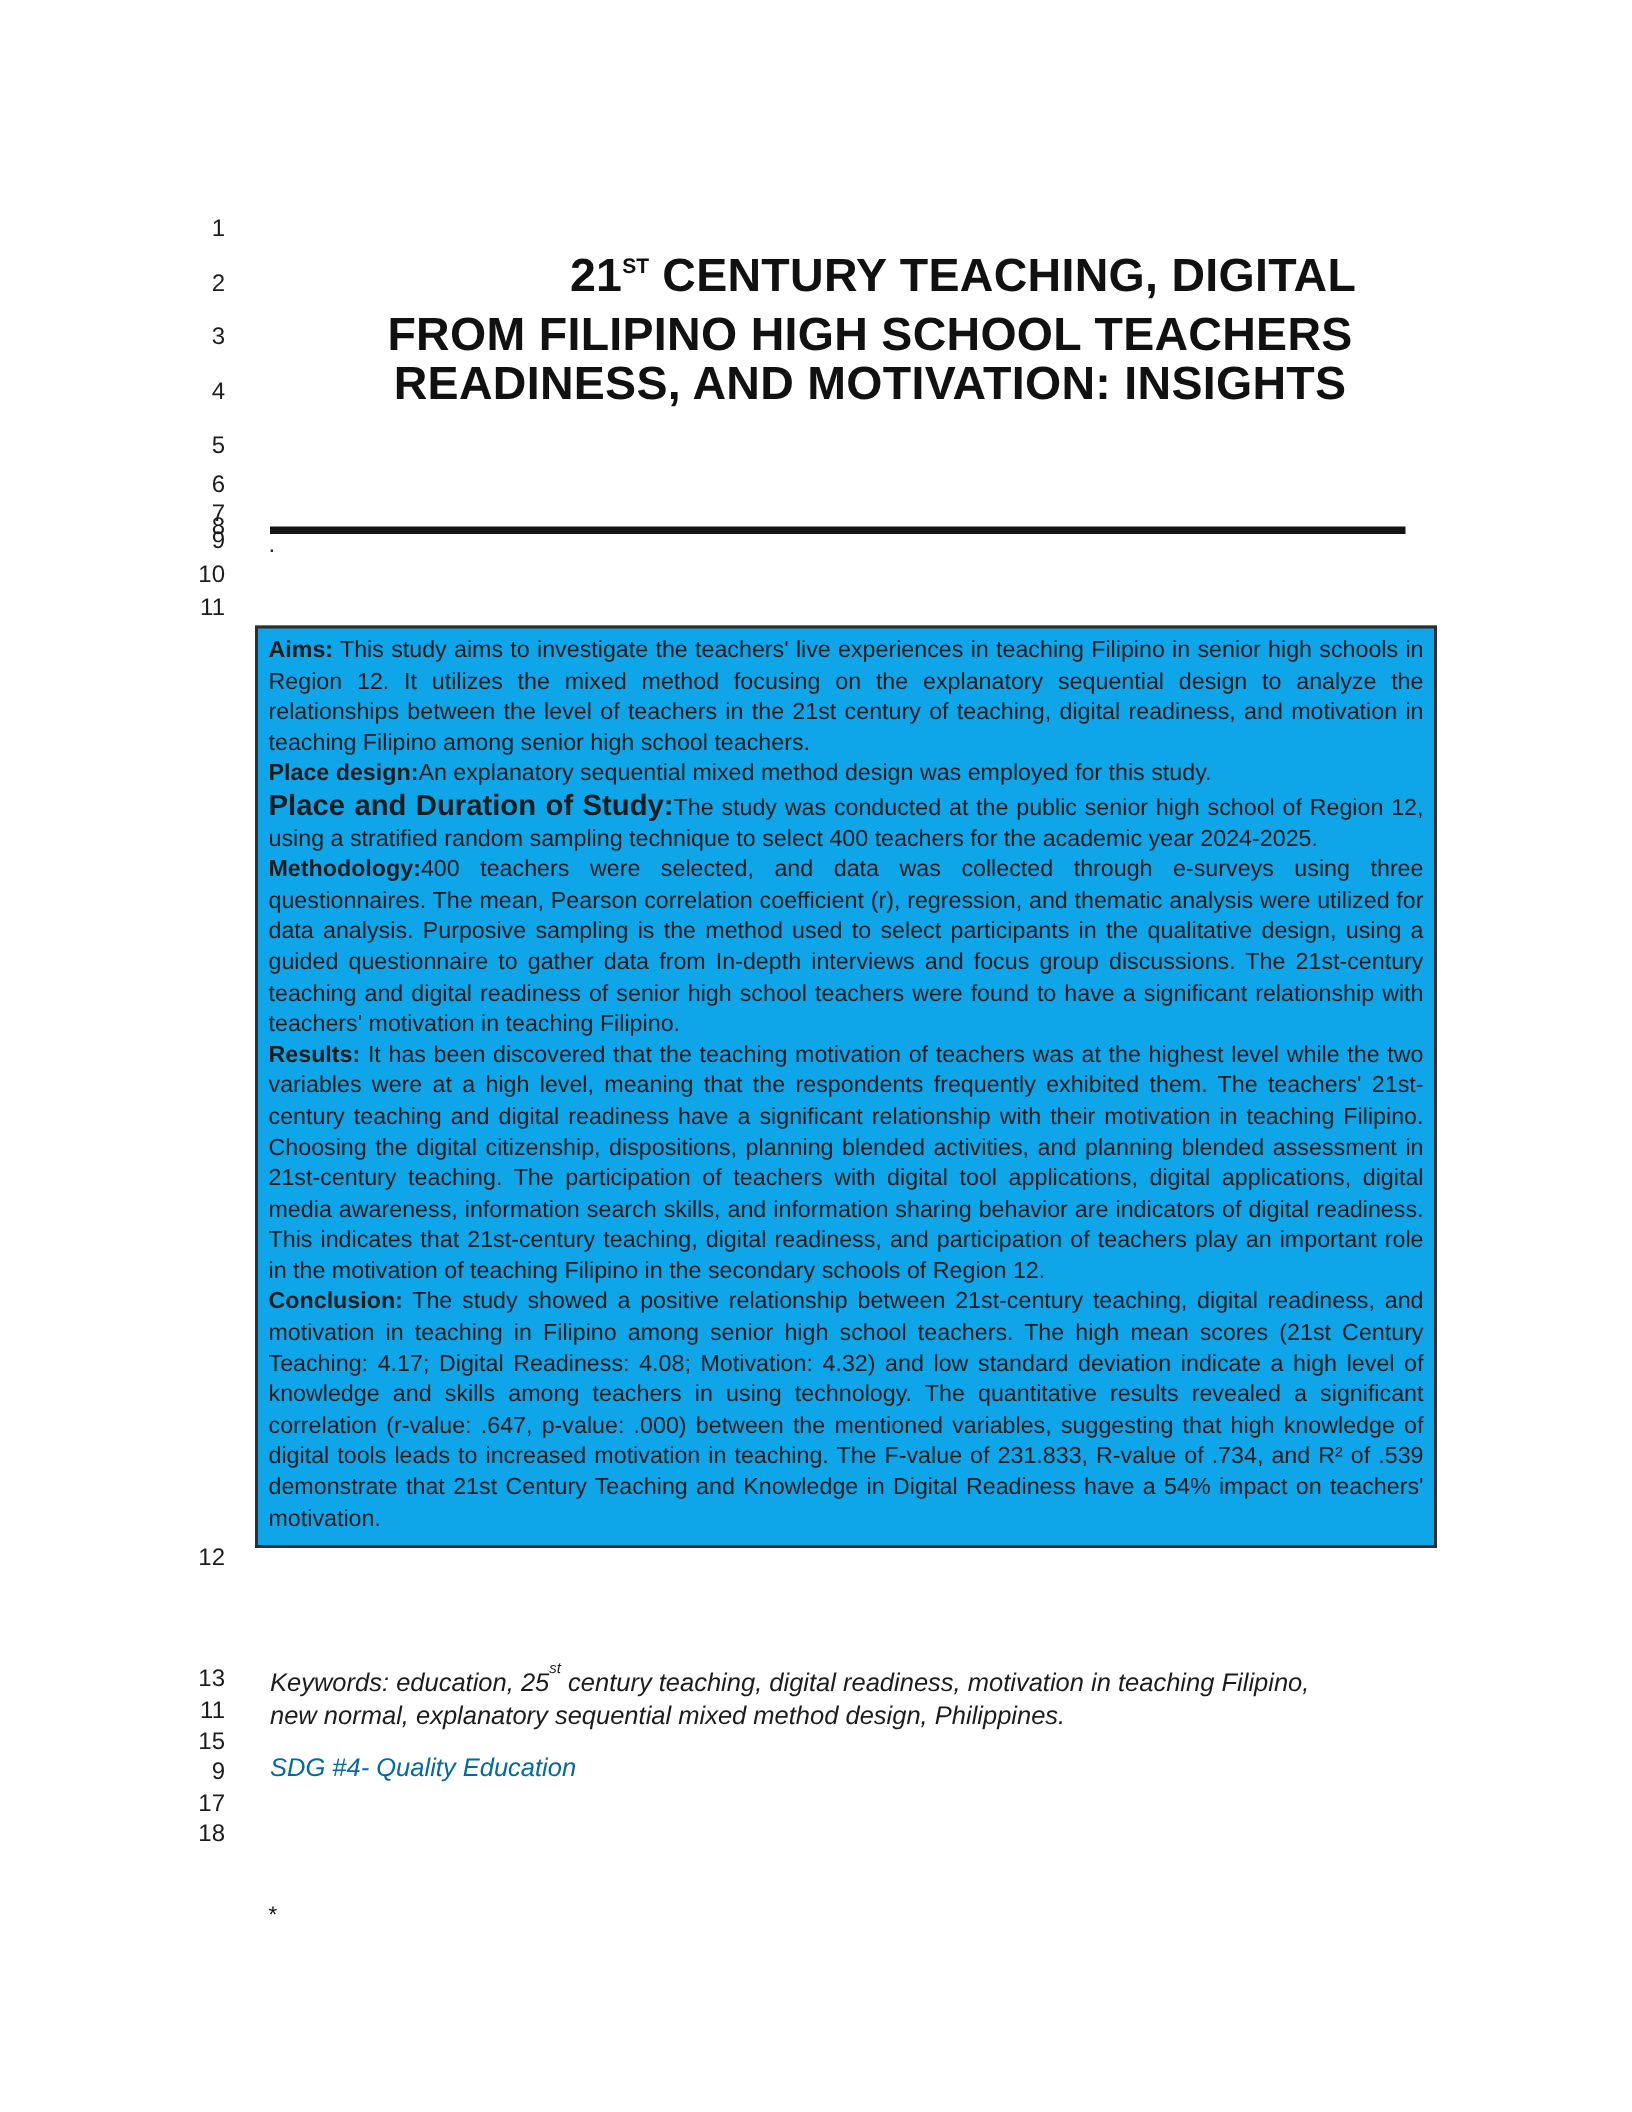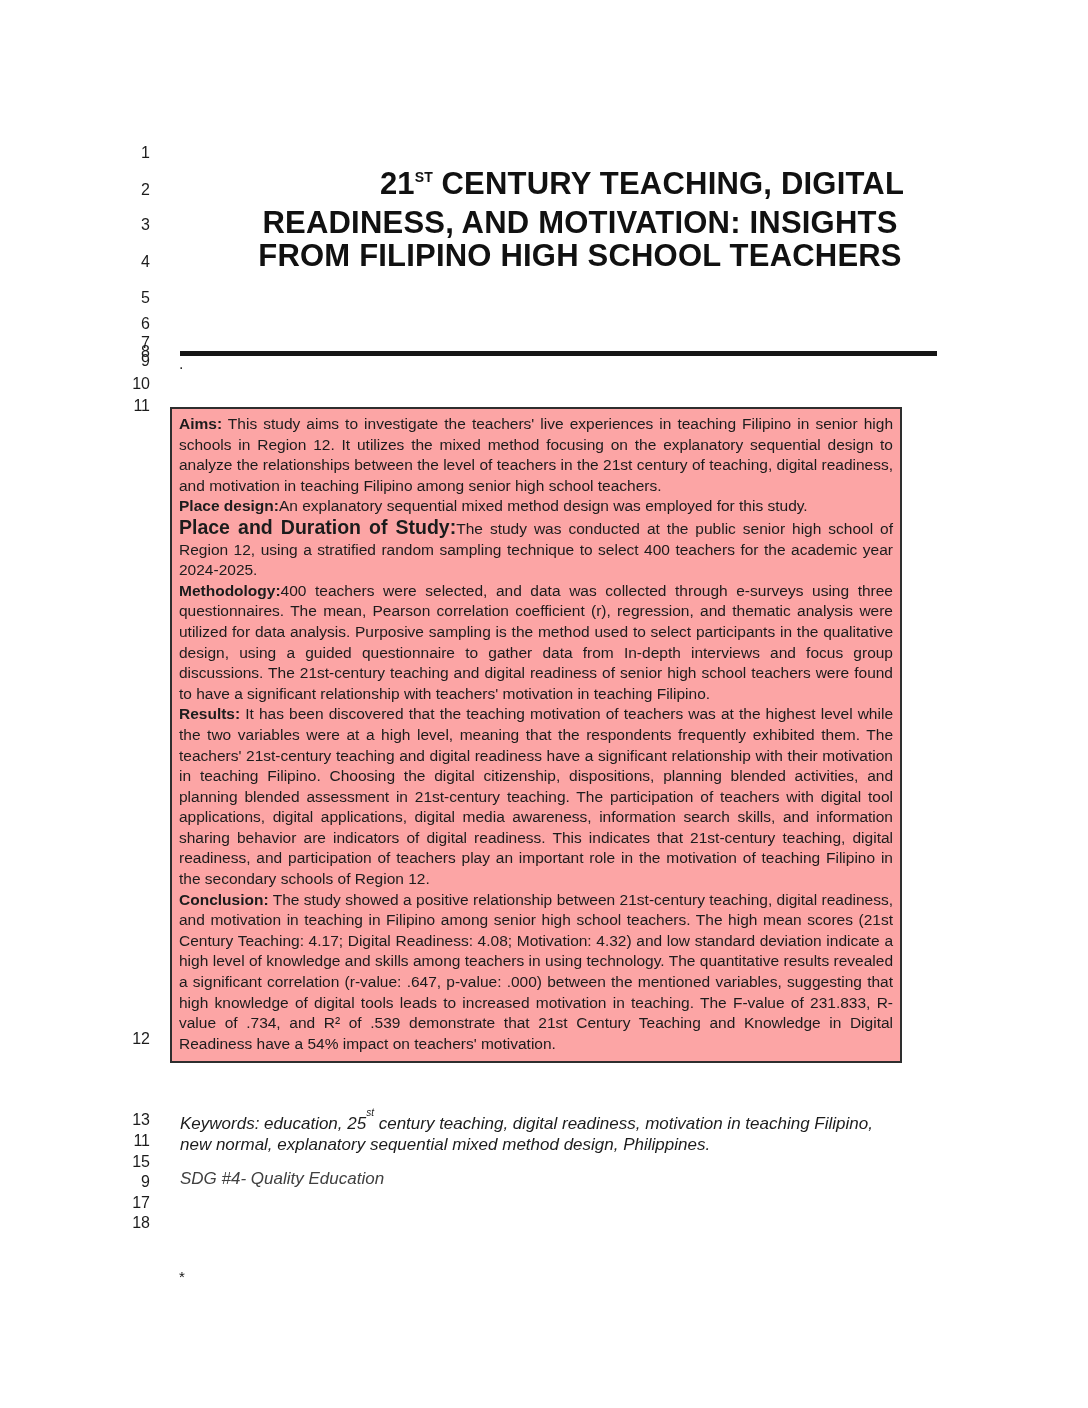--- a/index.html
+++ b/index.html
@@ -35,39 +35,39 @@
   .dot{position:absolute;left:179px;top:355px;font-size:16px;color:#2a2a2a;}
 
   
   .abshead{
     position:absolute;left:178px;top:371px;
     font-weight:bold;font-size:14px;letter-spacing:0.2px;color:#111;margin-top:46px;
   }
 
   
   .absbox{
-    position:absolute;left:170px;top:407px;width:732px;box-sizing:border-box;
-    background:#fca5a5;border:2px solid #2e2e2e;
+    position:absolute;left:170px;top:417px;width:788px;box-sizing:border-box;
+    background:#0ea5e9;border:2px solid #2e2e2e;
     padding:5px 7px 7px 7px;
   }
   .ap{
     margin:0;font-size:15.5px;line-height:20.6px;text-align:justify;color:#1c1c1c;
   }
   .al{font-weight:bold;}
   .al-lg{font-weight:bold;font-size:19.5px;}
 
   
   .kw{
     position:absolute;left:180px;top:1108px;width:760px;
     font-style:italic;font-size:17px;line-height:21.3px;color:#1c1c1c;
   }
   .ksup{font-size:10px;position:relative;top:-6px;}
   .sdg{
     position:absolute;left:180px;top:1169px;
-    font-style:italic;font-size:17px;color:#404040;
+    font-style:italic;font-size:17px;color:#0369a1;
   }
   .star{position:absolute;left:179px;top:1268px;font-size:15px;color:#111;}
 </style>
 </head>
 <body>
 
 <div class="page">
 
   <div>
     <span class="ln" style="top:145px">1</span>
@@ -85,22 +85,22 @@
     <span class="ln" style="top:1112px">13</span>
     <span class="ln" style="top:1133px">11</span>
     <span class="ln" style="top:1154px">15</span>
     <span class="ln" style="top:1174px">9</span>
     <span class="ln" style="top:1195px">17</span>
     <span class="ln" style="top:1215px">18</span>
   </div>
 
   <div class="title">
     <div class="t1"><span>21</span><sup class="tsup">ST</sup><span> CENTURY TEACHING, DIGITAL</span></div>
+    <div>FROM FILIPINO HIGH SCHOOL TEACHERS</div>
     <div>READINESS, AND MOTIVATION: INSIGHTS</div>
-    <div>FROM FILIPINO HIGH SCHOOL TEACHERS</div>
   </div>
 
   <div class="rule"></div>
   <span class="dot">.</span>
 
   <div class="abshead">ABSTRACT</div>
 
   <div class="absbox">
     <p class="ap"><span class="al">Aims:</span><span> This study aims to investigate the teachers' live experiences in teaching Filipino in senior high schools in Region 12. It utilizes the mixed method focusing on the explanatory sequential design to analyze the relationships between the level of teachers in the 21st century of teaching, digital readiness, and motivation in teaching Filipino among senior high school teachers.</span></p>
     <p class="ap"><span class="al">Place design:</span><span>An explanatory sequential mixed method design was employed for this study.</span></p>

